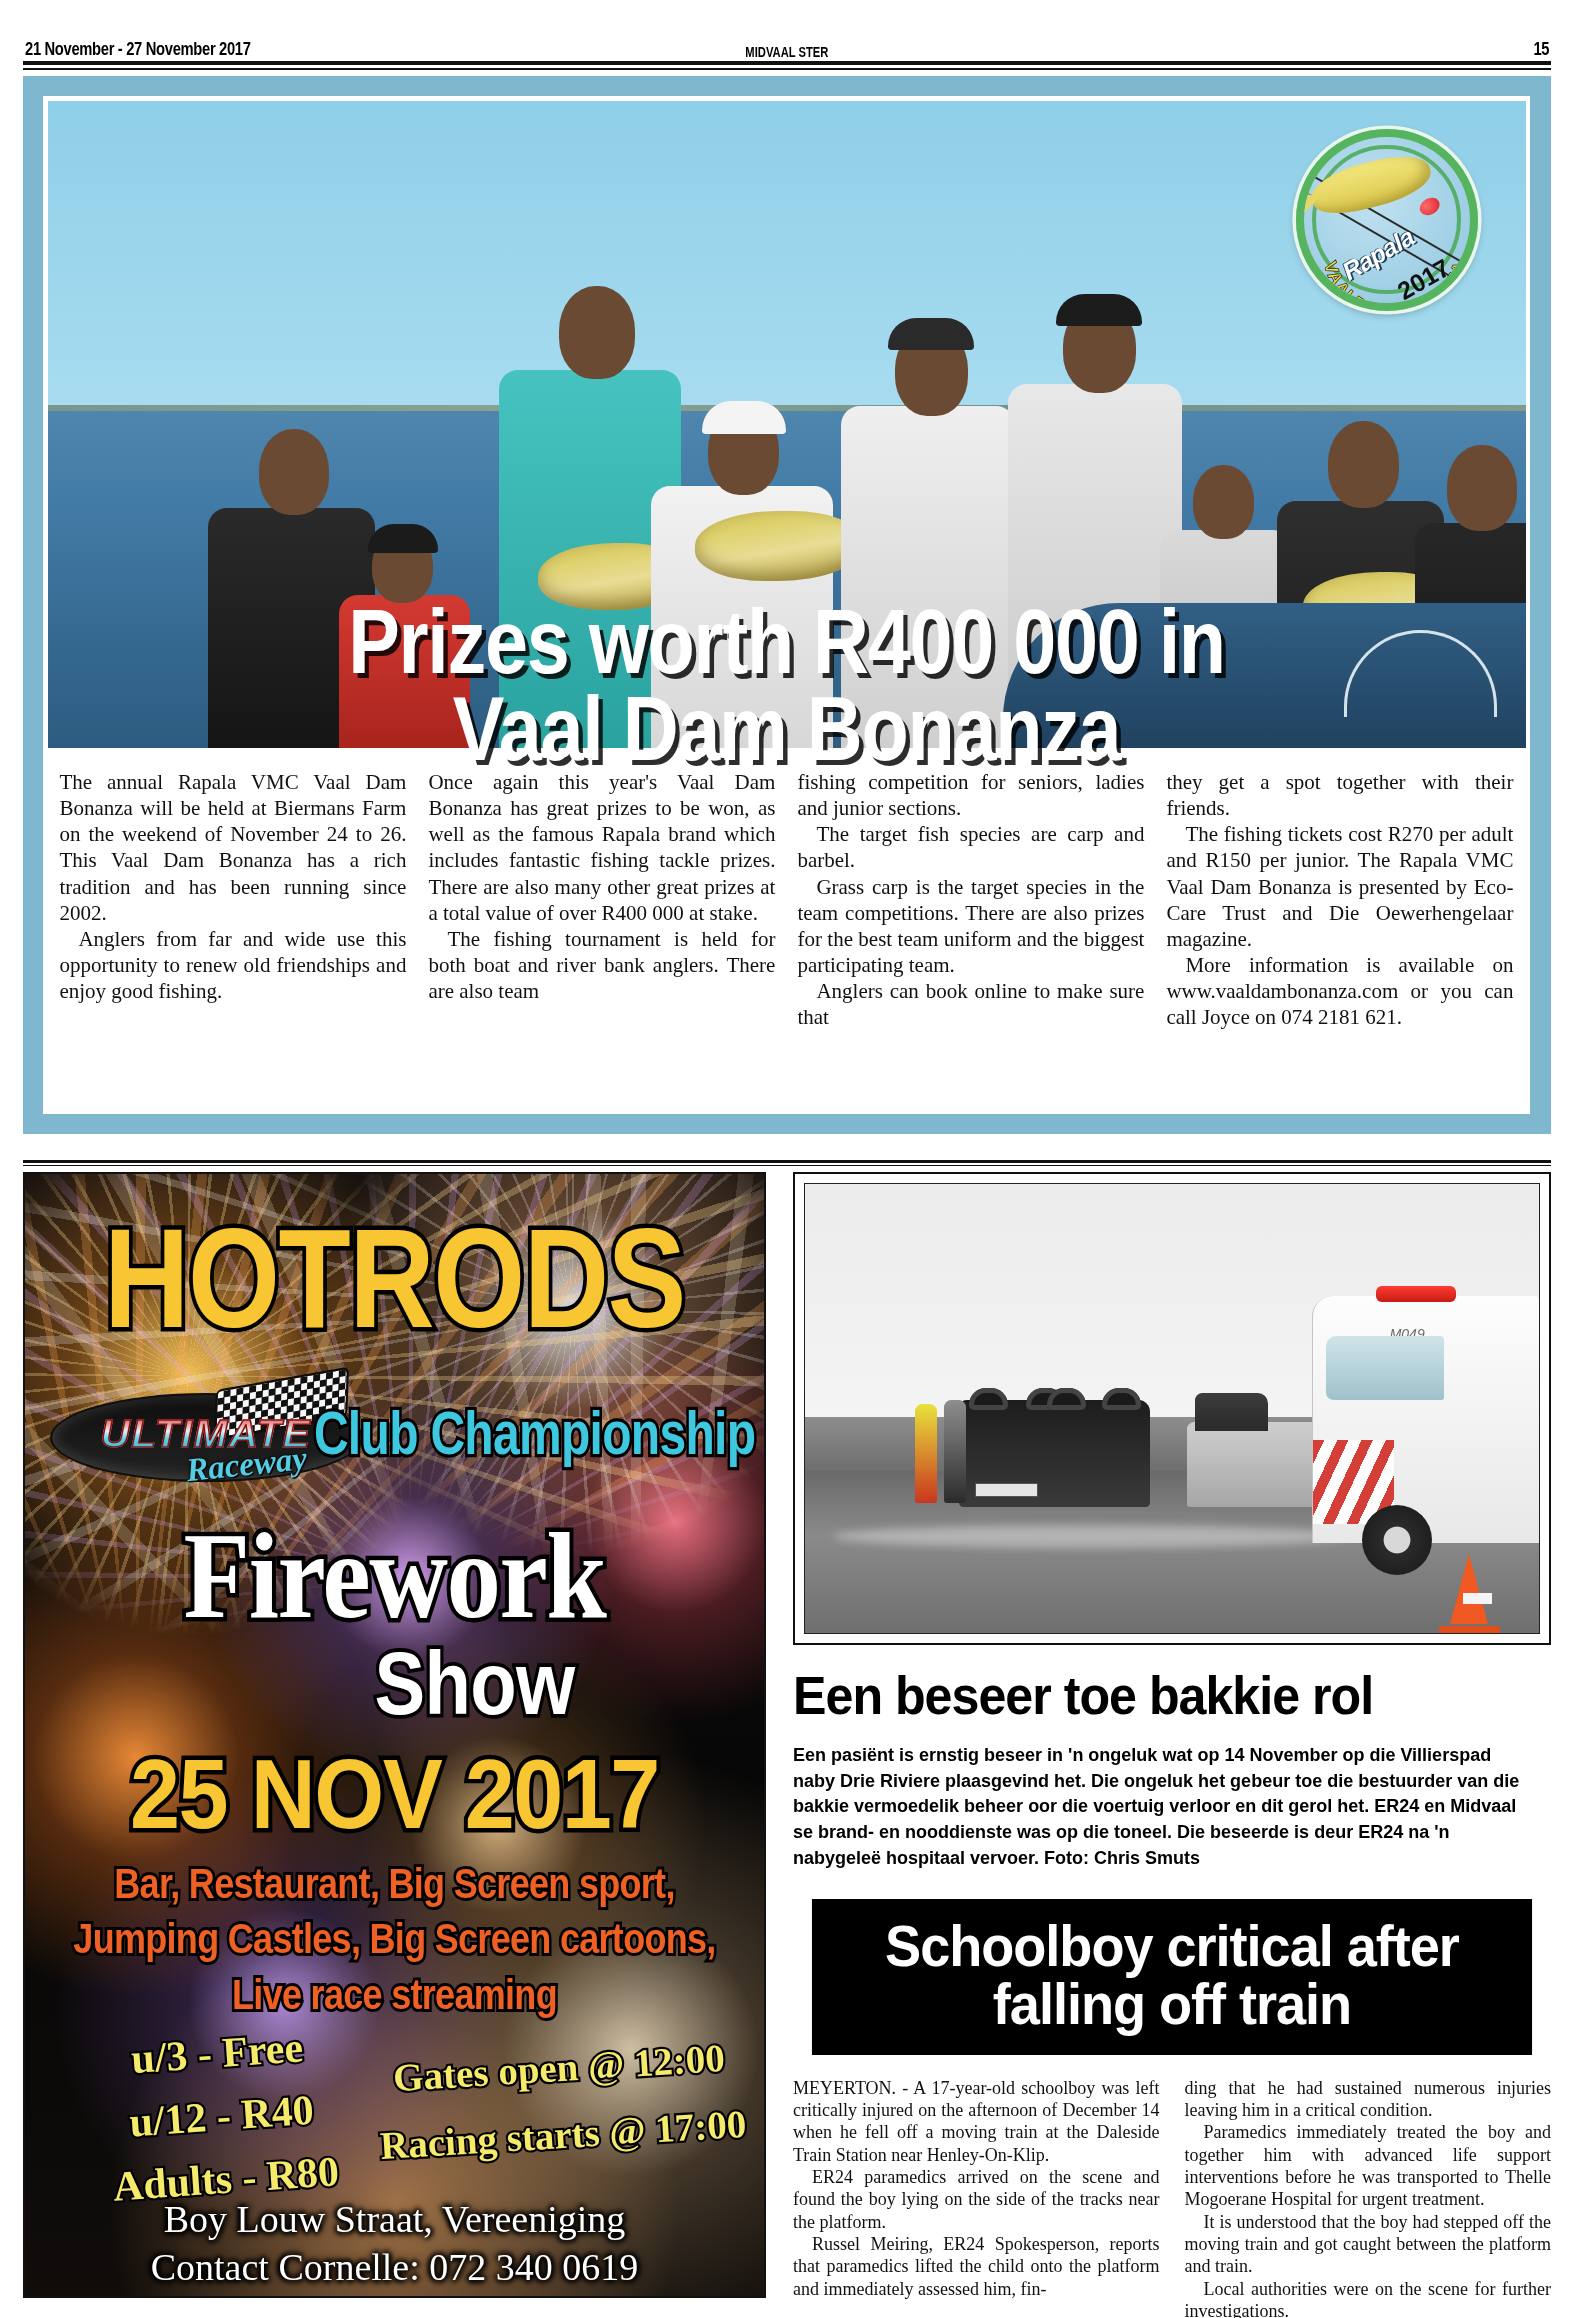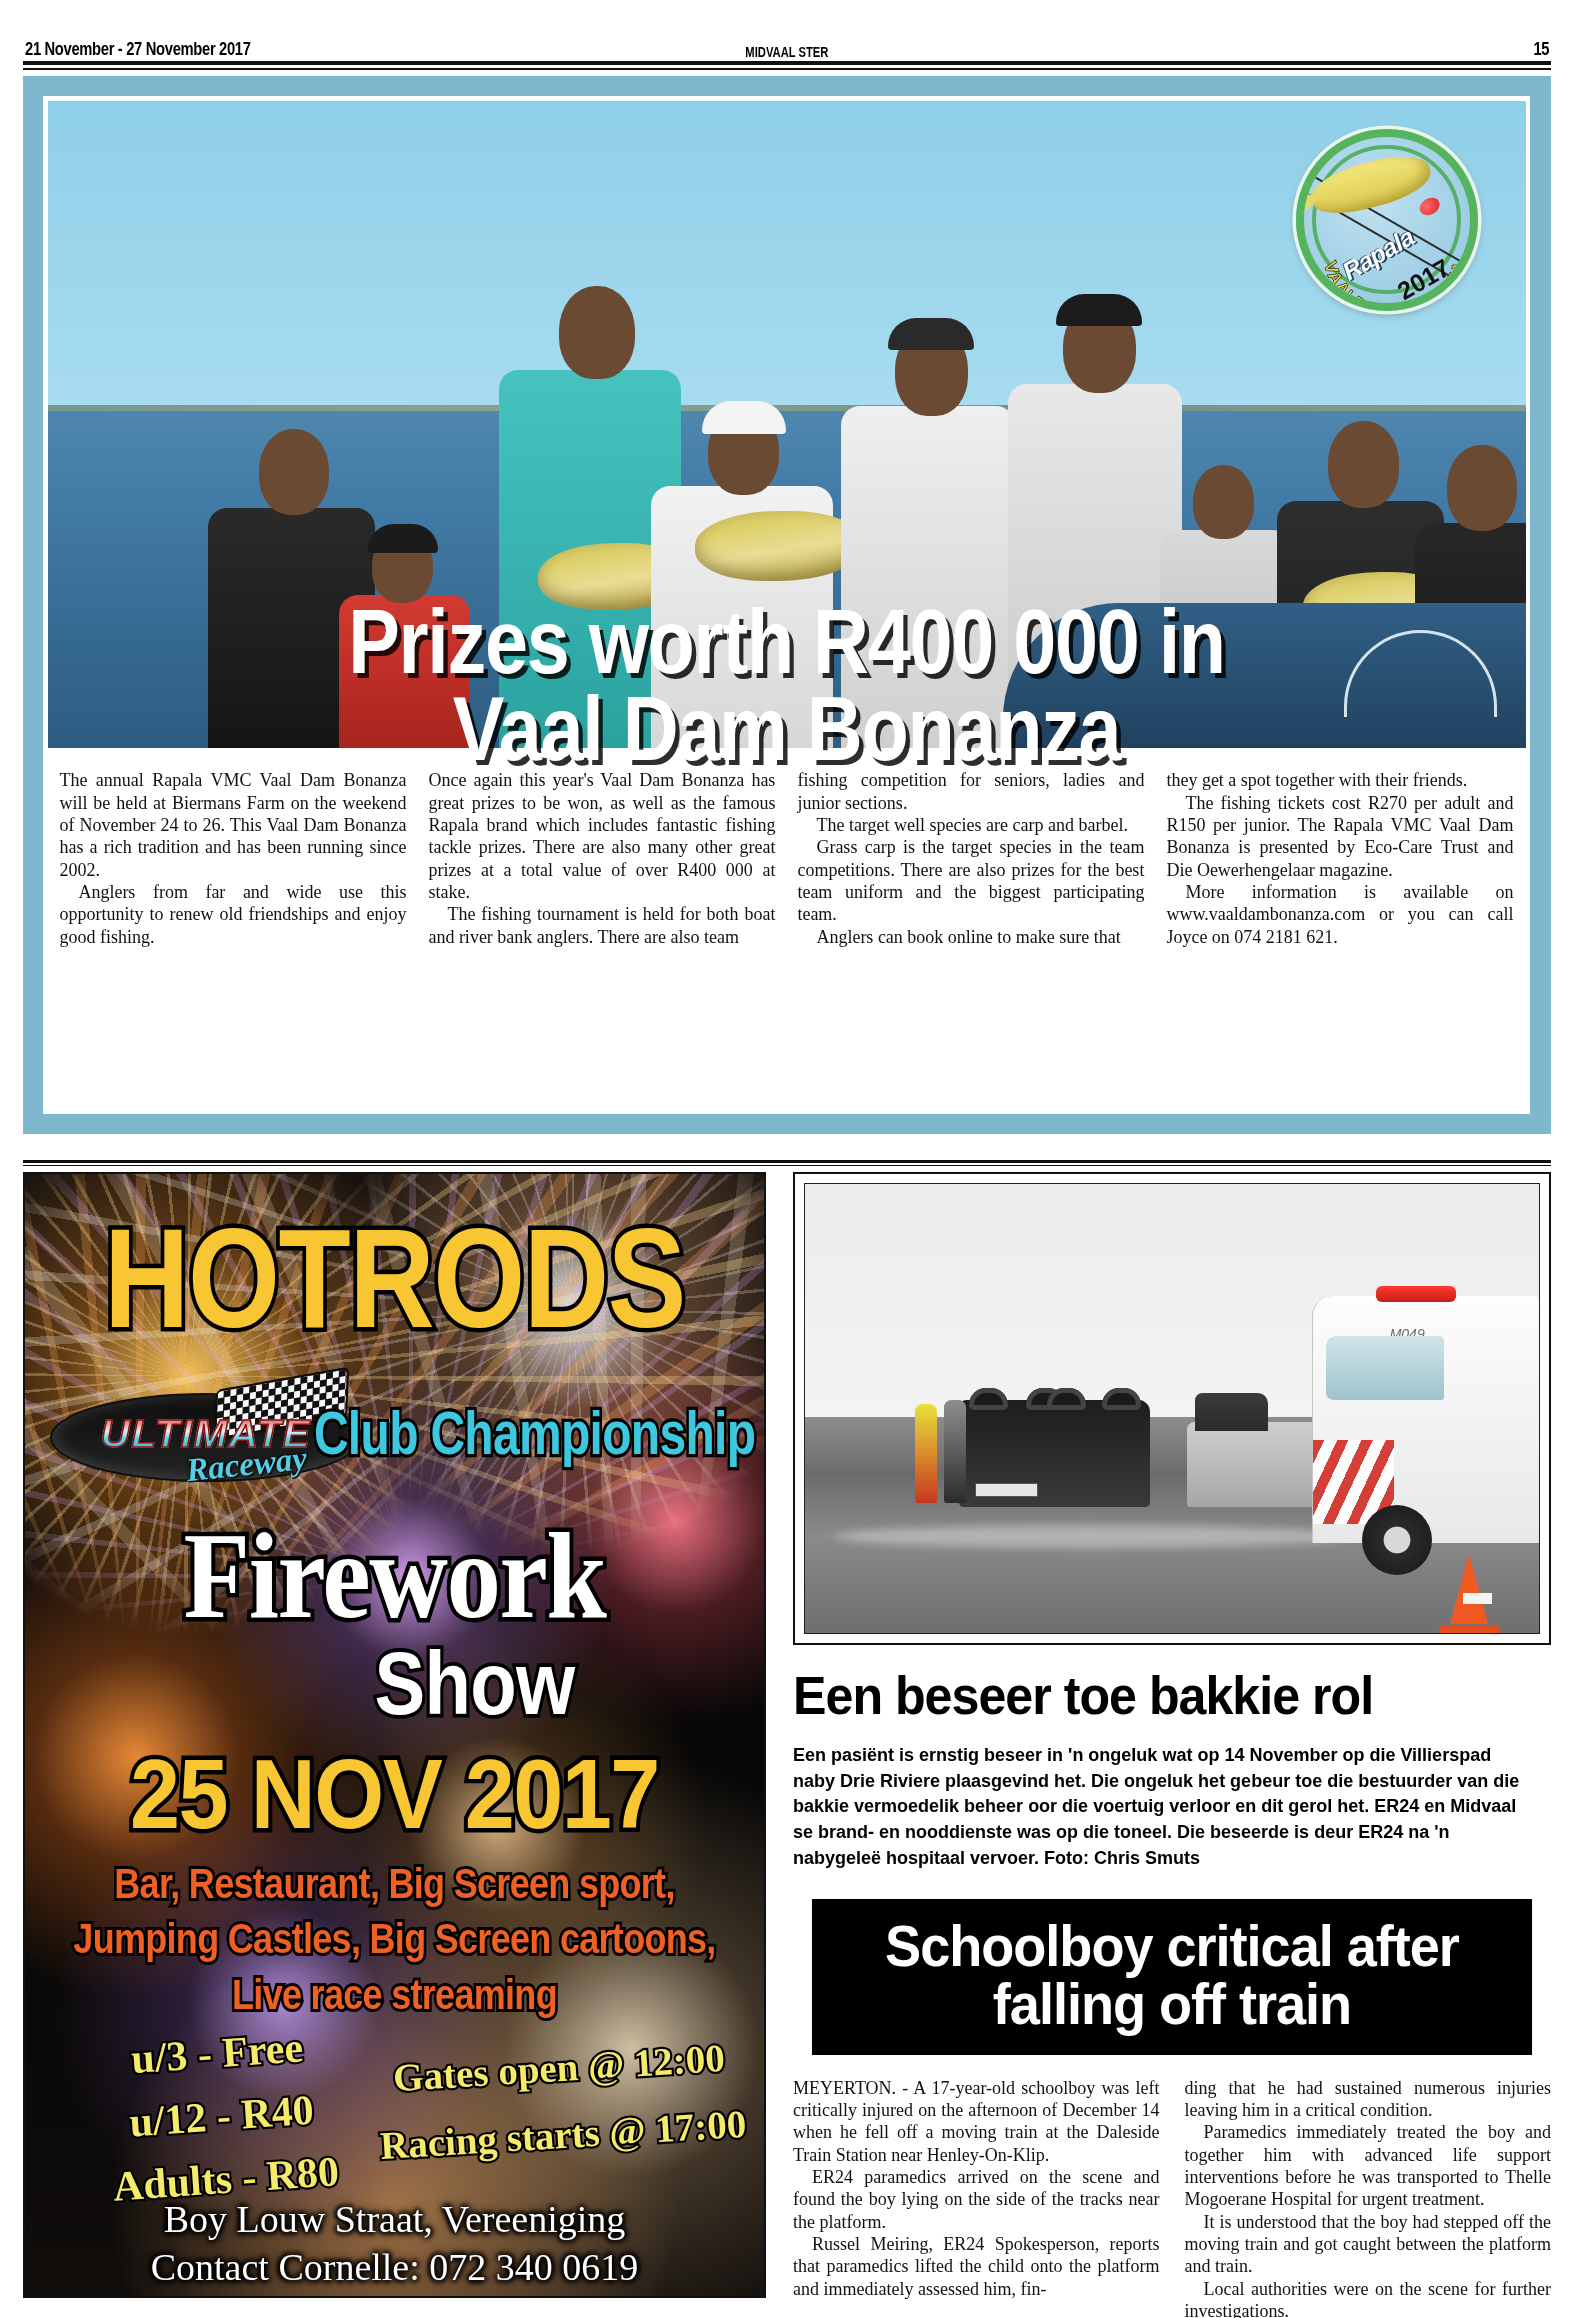--- a/index.html
+++ b/index.html
@@ -120,21 +120,21 @@
     letter-spacing:-1.5px; white-space:nowrap;
     pointer-events:none;
   }
   .hero-headline .l2 { display:block; }
 
   
   .feature-body {
     position:absolute; left:16px; top:673px; width:1454px; height:196px;
     display:flex; gap:22px;
   }
-  .col { width:353px; font-size:18px; line-height:1.24; text-align:justify;
+  .col { width:353px; font-size:21px; line-height:1.24; text-align:justify;
          font-family:"Liberation Serif", serif; color:#111; hyphens:none; }
   .col p { text-indent: 0; }
   .col p + p { text-indent: 19px; }
 
   
   .divider { position:absolute; left:23px; top:1160px; width:1528px; height:2.9px; background:#111; }
   .divider2{ position:absolute; left:23px; top:1165px; width:1528px; height:0.7px; background:#111; }
 
   
   .ad {
@@ -447,21 +447,21 @@
         <div class="col" id="fc0">
             <p>The annual Rapala VMC Vaal Dam Bonanza will be held at Biermans Farm on the weekend of November 24 to 26. This Vaal Dam Bonanza has a rich tradition and has been running since 2002.</p>
             <p>Anglers from far and wide use this opportunity to renew old friendships and enjoy good fishing.</p>
           </div>
         <div class="col" id="fc1">
             <p>Once again this year's Vaal Dam Bonanza has great prizes to be won, as well as the famous Rapala brand which includes fantastic fishing tackle prizes. There are also many other great prizes at a total value of over R400 000 at stake.</p>
             <p>The fishing tournament is held for both boat and river bank anglers. There are also team</p>
           </div>
         <div class="col" id="fc2">
             <p>fishing competition for seniors, ladies and junior sections.</p>
-            <p>The target well species are carp and barbel.</p>
+            <p>The target fish species are carp and barbel.</p>
             <p>Grass carp is the target species in the team competitions. There are also prizes for the best team uniform and the biggest participating team.</p>
             <p>Anglers can book online to make sure that</p>
           </div>
         <div class="col" id="fc3">
             <p>they get a spot together with their friends.</p>
             <p>The fishing tickets cost R270 per adult and R150 per junior. The Rapala VMC Vaal Dam Bonanza is presented by Eco-Care Trust and Die Oewerhengelaar magazine.</p>
             <p>More information is available on www.vaaldambonanza.com or you can call Joyce on 074 2181 621.</p>
           </div>
       </div>
     </div>

